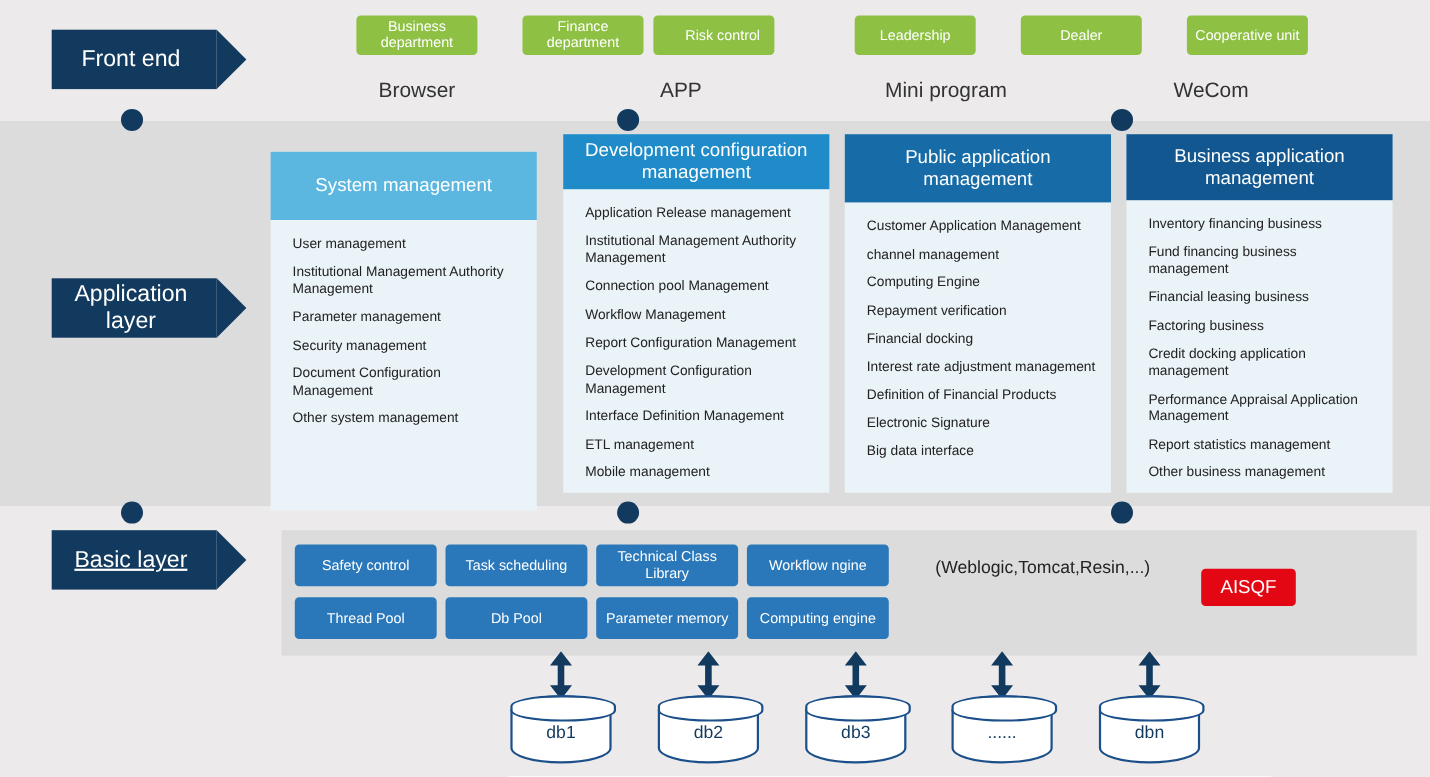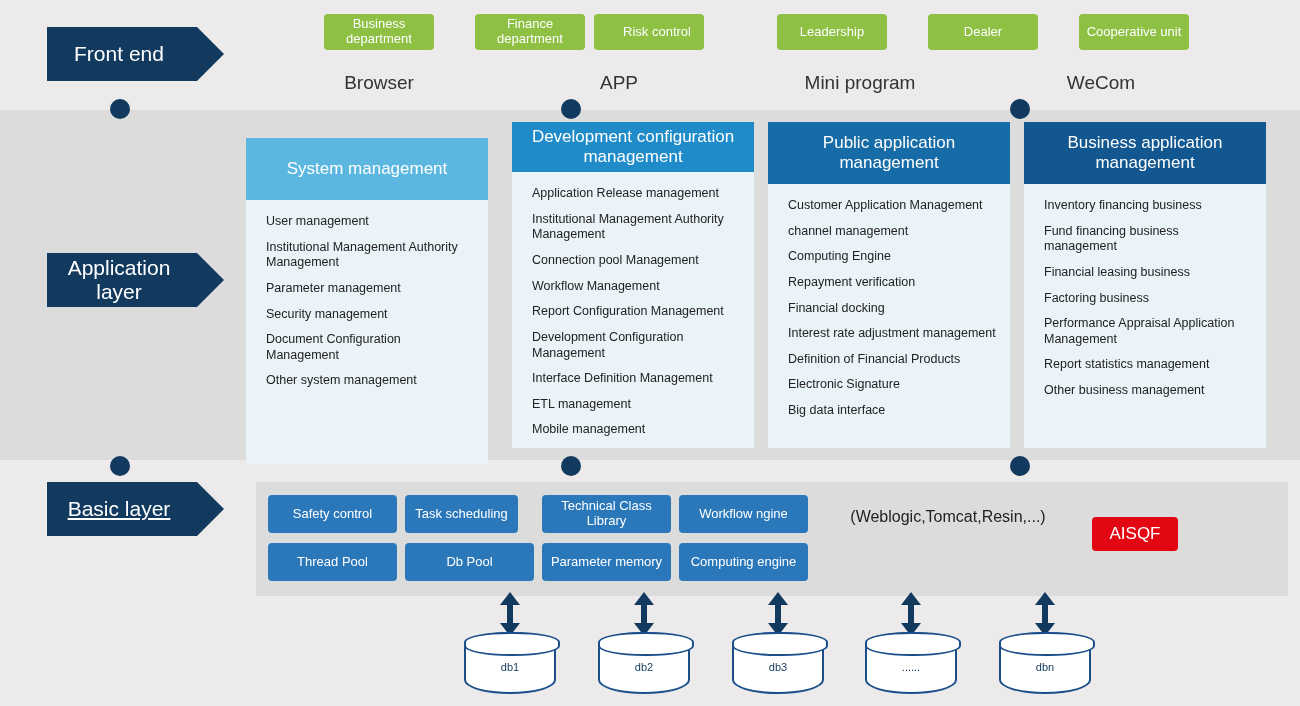--- a/index.html
+++ b/index.html
@@ -133,21 +133,21 @@
   }
 
   
   .db {
     position:absolute;
     width:92px; height:62px;
     border:2px solid #1b4f8a;
     border-radius:46px / 14px;
     background:#ffffff;
     color:#123a5f;
-    font-size:11px;
+    font-size:16px;
     display:flex; align-items:center; justify-content:center;
   }
   .db::before {
     content:"";
     position:absolute;
     left:-2px; top:-2px;
     width:92px; height:20px;
     border:2px solid #1b4f8a;
     border-radius:46px / 10px;
     background:#ffffff;
@@ -245,36 +245,37 @@
   </div>
 </div>
 
 <div class="col" style="left:1024px;">
   <div class="col-head" style="background:#12578f;">Business application management</div>
   <div class="col-body">
     <div>Inventory financing business</div>
     <div>Fund financing business management</div>
     <div>Financial leasing business</div>
     <div>Factoring business</div>
+    <div>Credit docking application management</div>
     <div>Performance Appraisal Application Management</div>
     <div>Report statistics management</div>
     <div>Other business management</div>
   </div>
 </div>
 
 <div class="dot" style="left:110px; top:456px;"></div>
 <div class="dot" style="left:561px; top:456px;"></div>
 <div class="dot" style="left:1010px; top:456px;"></div>
 
 <div class="basic-panel"></div>
 
 <div class="chip" style="left:268px; top:495px; width:129px;">
   <span>Safety control</span>
 </div>
-<div class="chip" style="left:405px; top:495px; width:113px;">
+<div class="chip" style="left:405px; top:495px; width:129px;">
   <span>Task scheduling</span>
 </div>
 <div class="chip" style="left:542px; top:495px; width:129px; height:38px;">
   <span>Technical Class Library</span>
 </div>
 <div class="chip" style="left:679px; top:495px; width:129px;">
   <span>Workflow ngine</span>
 </div>
 
 <div class="chip" style="left:268px; top:543px; width:129px;">

